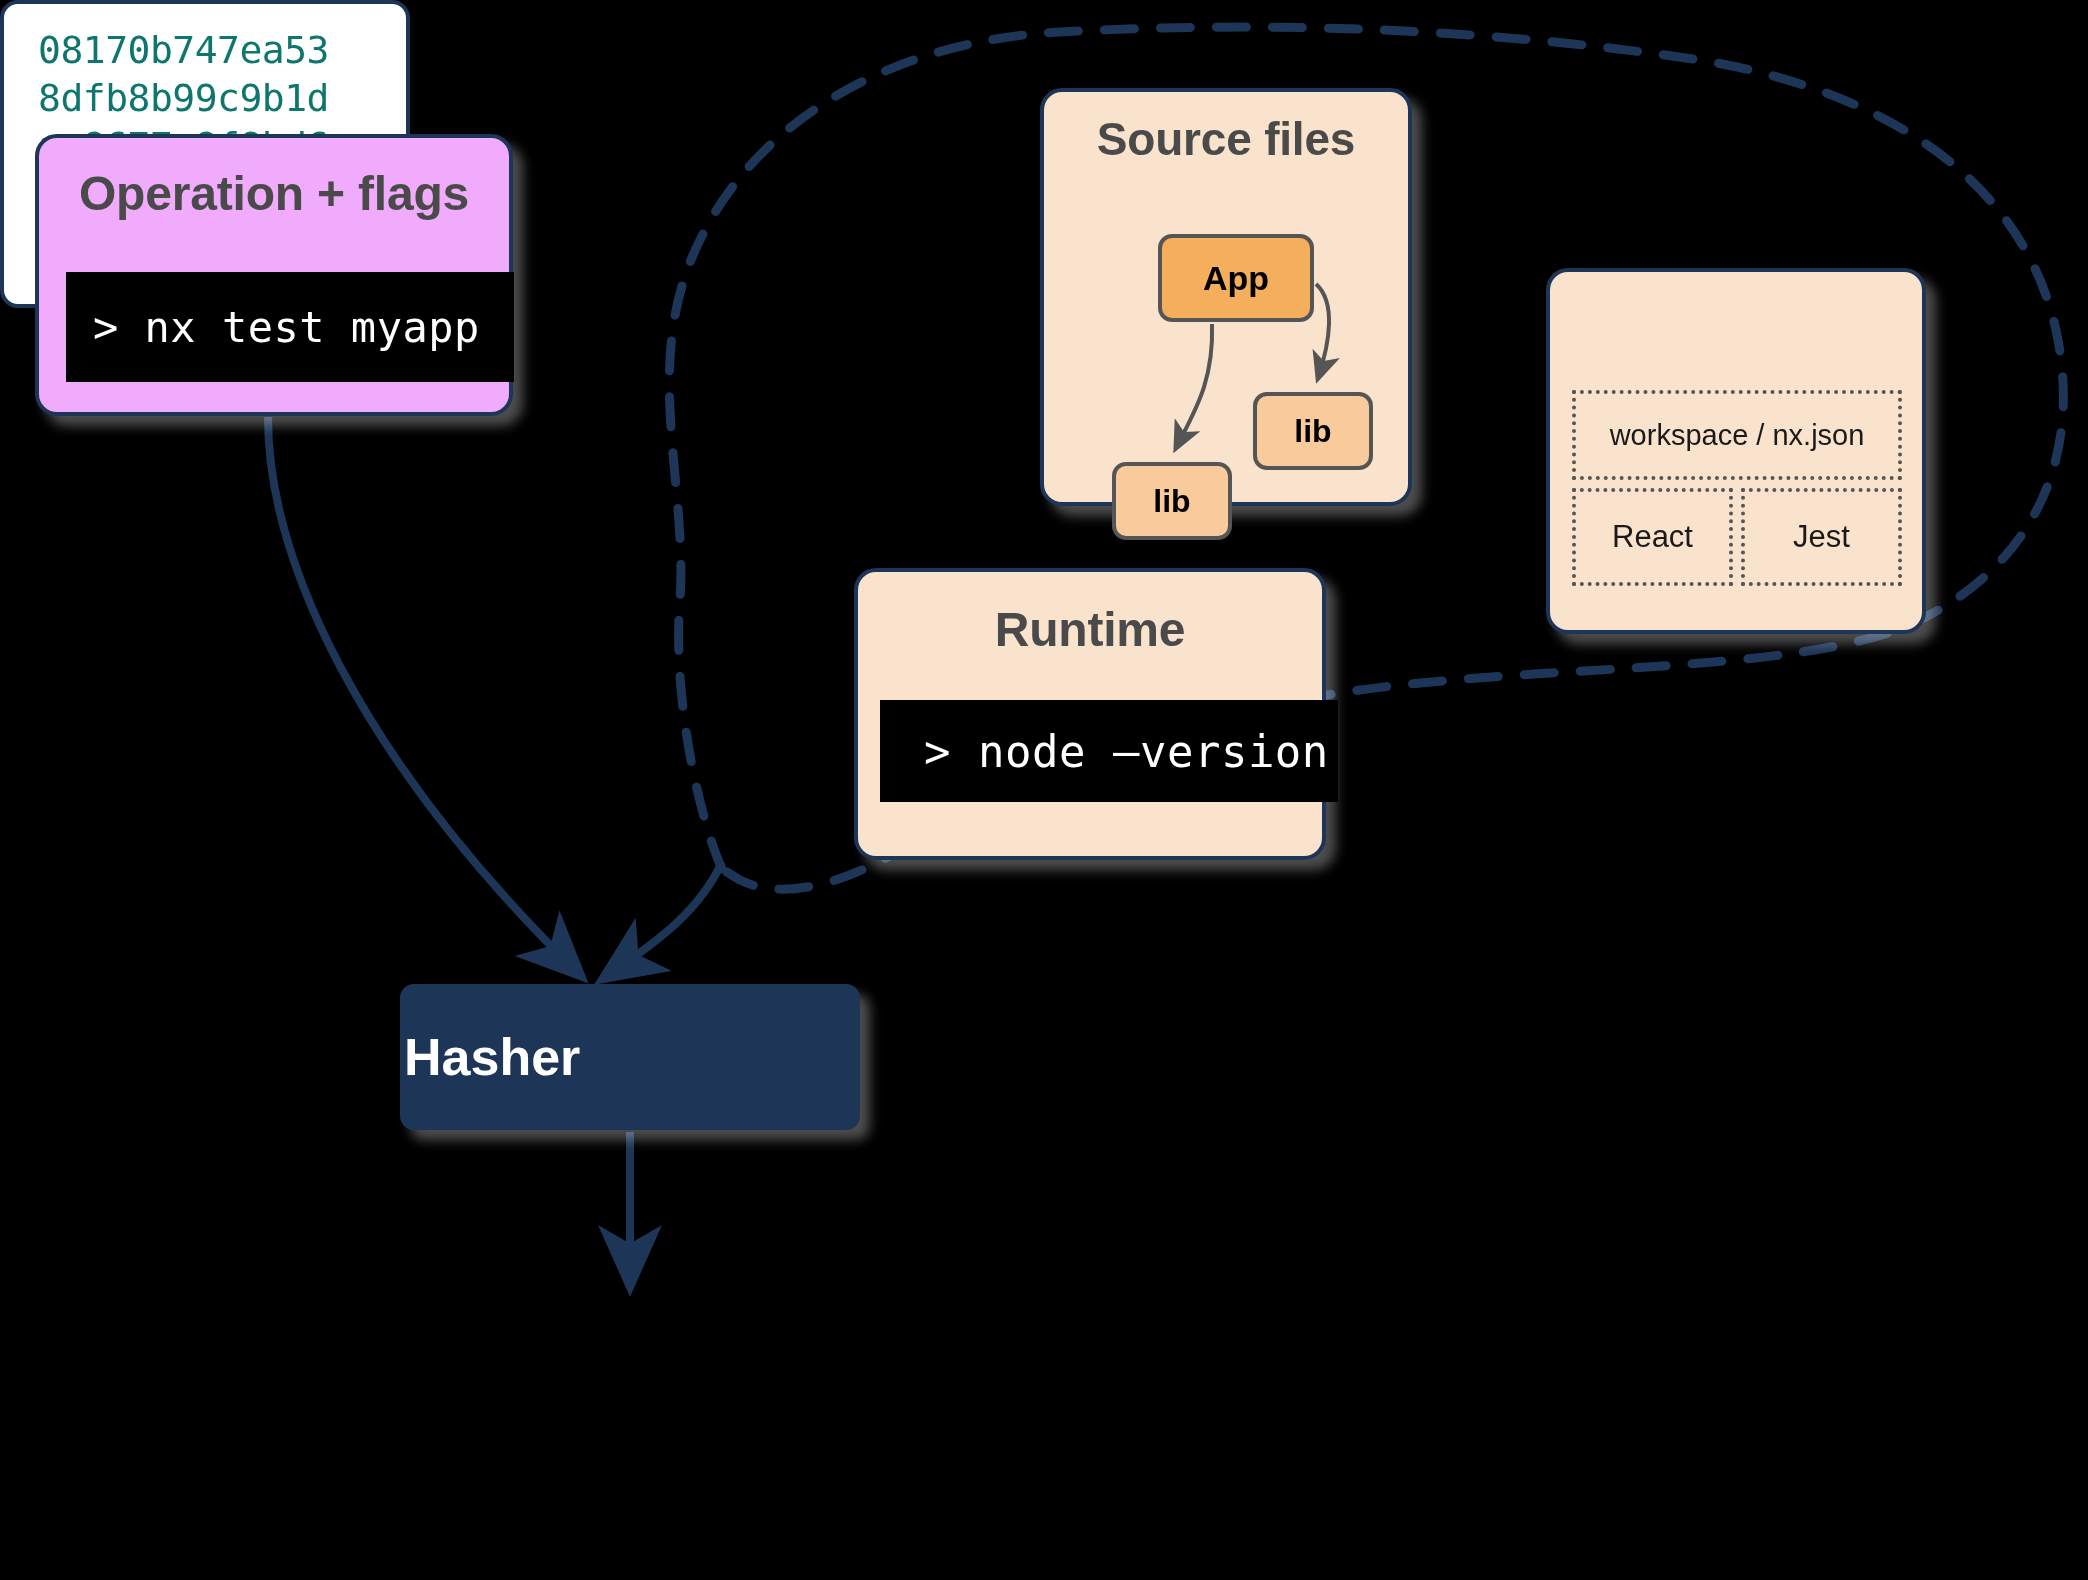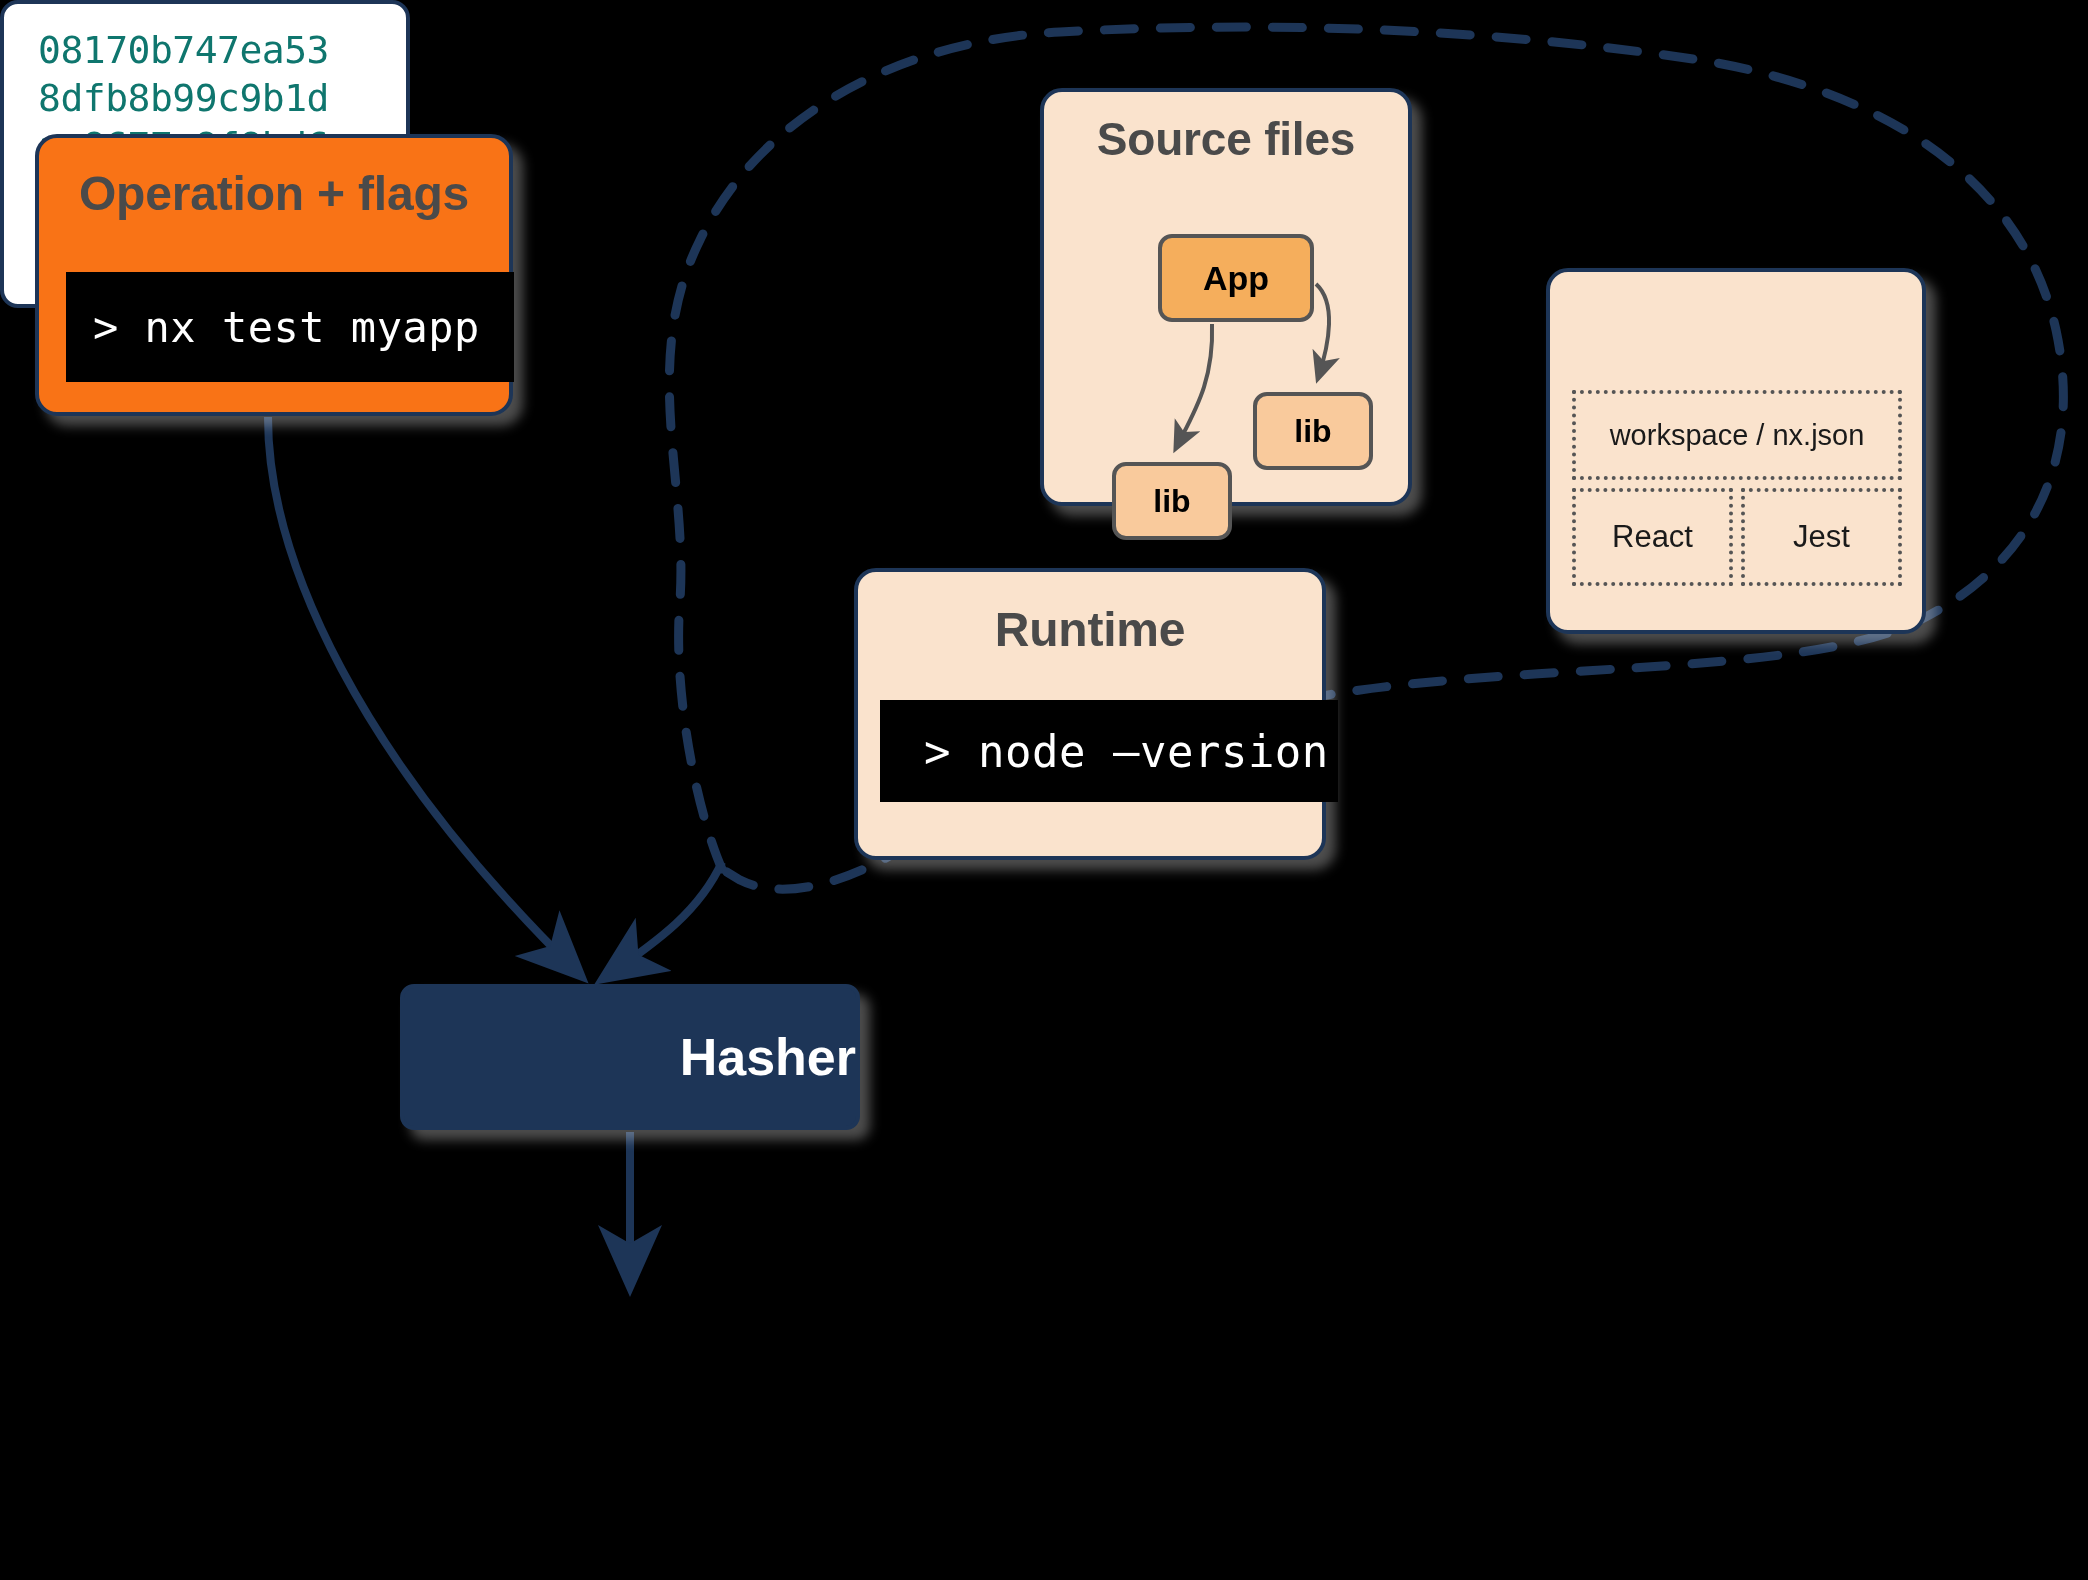--- a/index.html
+++ b/index.html
@@ -33,21 +33,21 @@
     font-weight: bold;
     letter-spacing: -0.2px;
   }
 
   
   #op-card {
     left: 35px;
     top: 134px;
     width: 478px;
     height: 282px;
-    background: #f97316;
+    background: #f0abfc;
   }
   #op-card .card-title {
     font-size: 48px;
     margin-top: 28px;
   }
   .terminal {
     background: #000000;
     color: #ffffff;
     font-family: "DejaVu Sans Mono", "Liberation Mono", monospace;
     display: flex;
@@ -183,21 +183,21 @@
   #hasher-card {
     left: 400px;
     top: 984px;
     width: 460px;
     height: 146px;
     background: #1d3557;
     border-color: #1d3557;
     border-radius: 14px;
     display: flex;
     align-items: center;
-    justify-content: flex-end;
+    justify-content: flex-start;
   }
   #hasher-card .hasher-label {
     color: #ffffff;
     font-size: 52px;
     font-weight: bold;
   }
 
   
   #hash-card {
     left: 448px;

